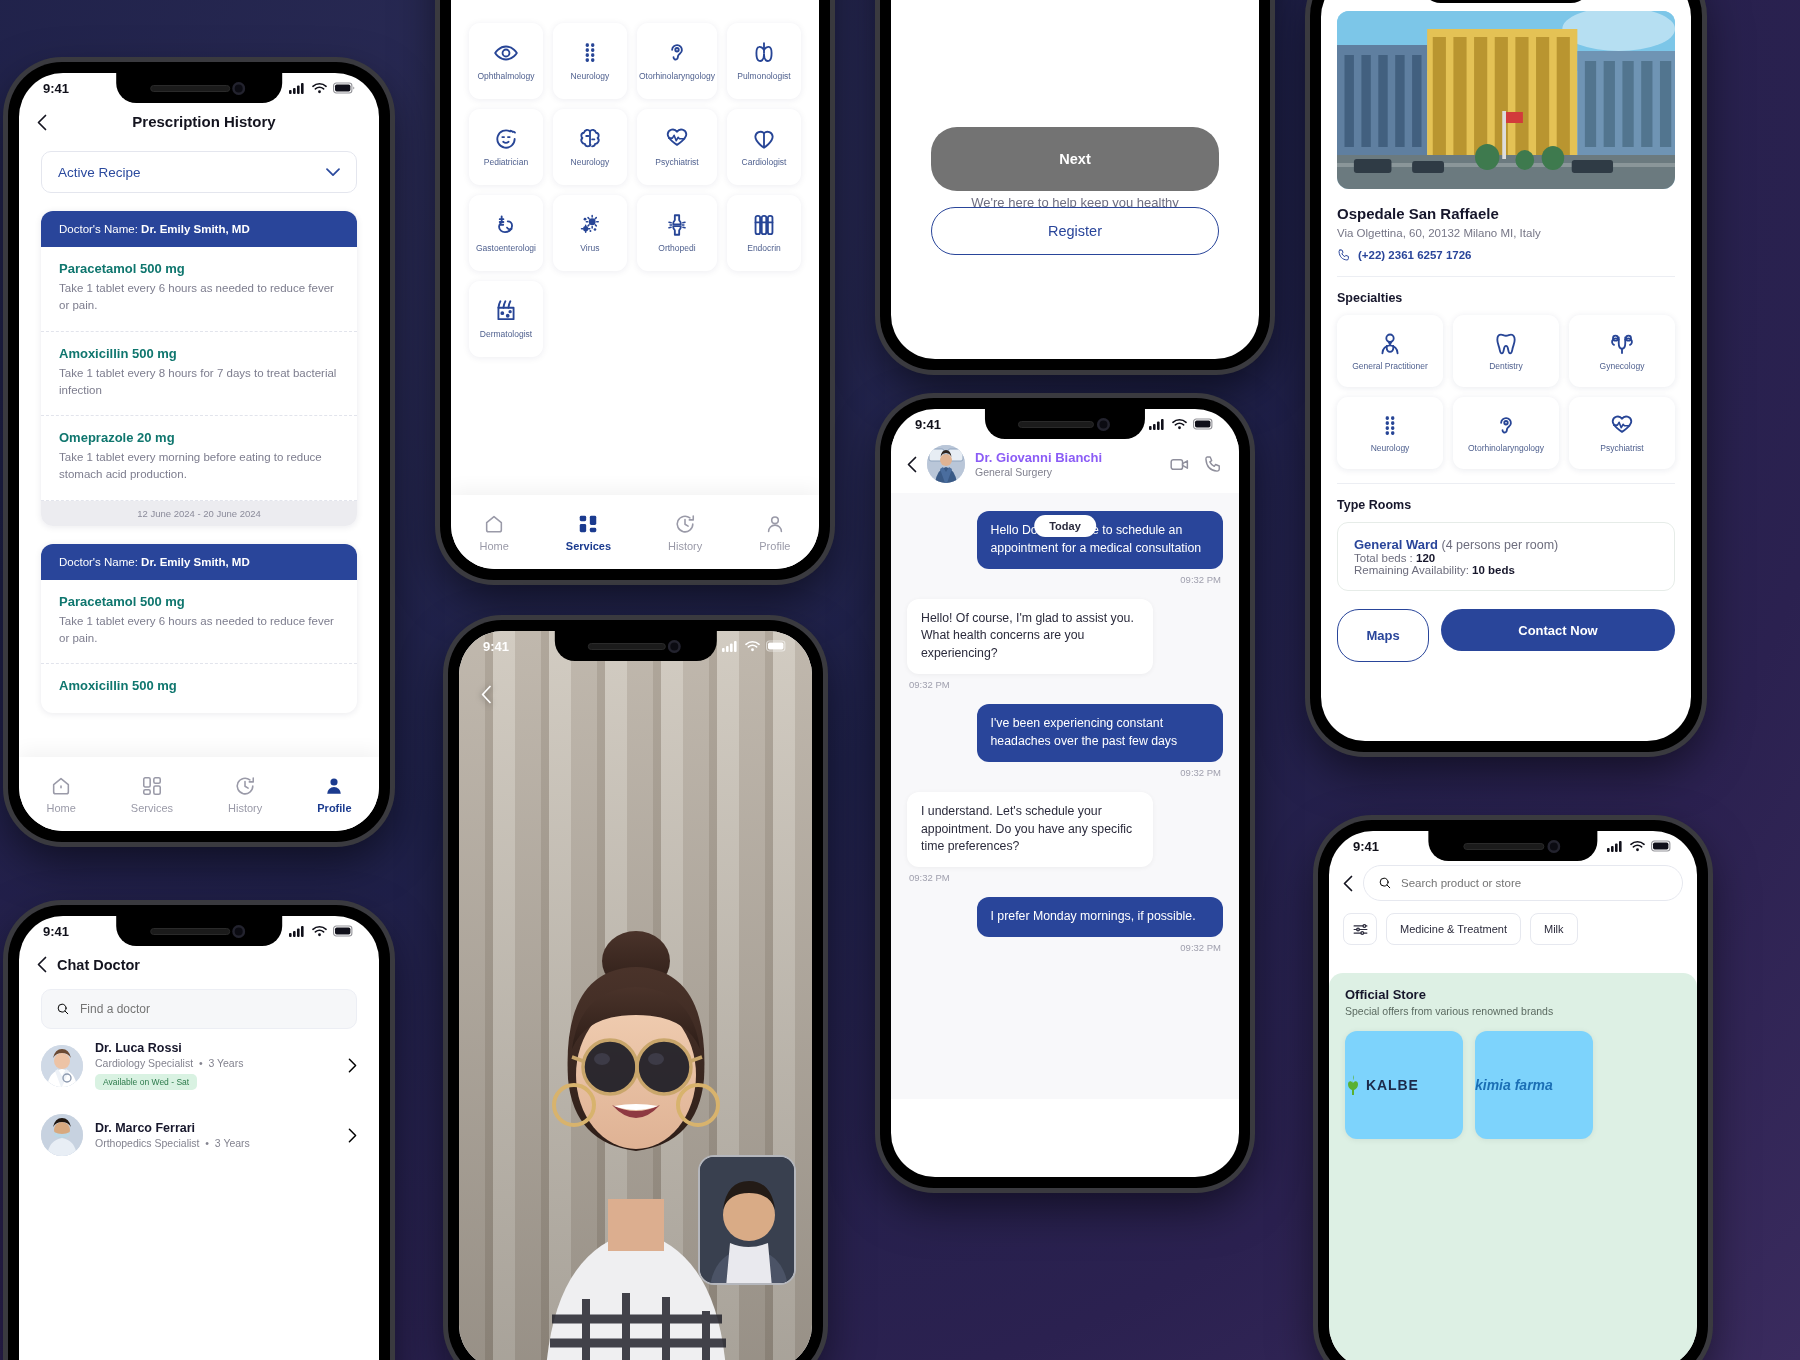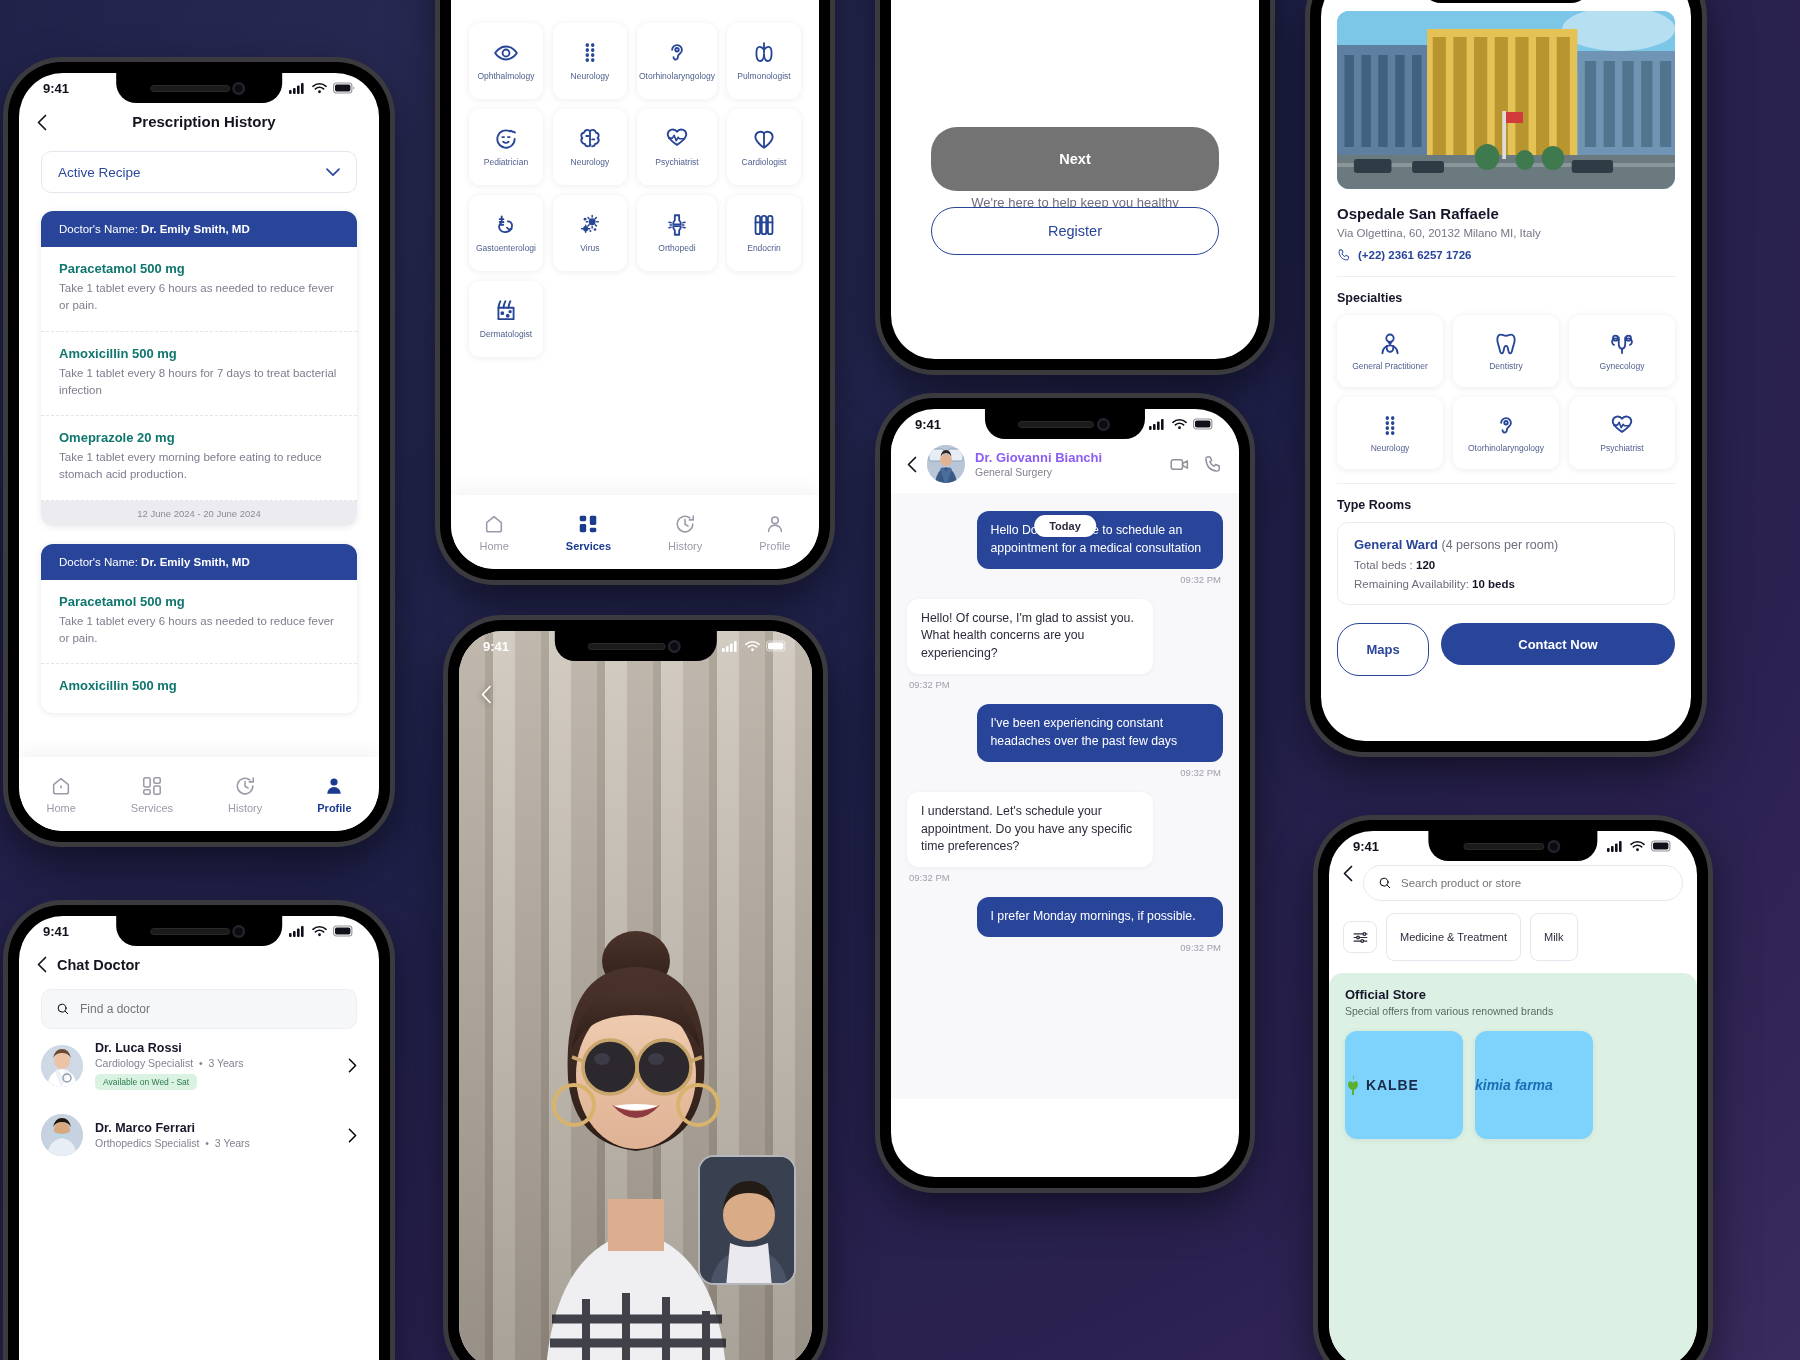--- a/index.html
+++ b/index.html
@@ -131,21 +131,21 @@
   .hr { height:1px; background:#eceef3; margin:14px 16px; }
   .sec-title { font-size:12.5px; font-weight:700; color:#16162b; margin:0 16px 10px; }
   .spec-grid { display:grid; grid-template-columns:repeat(3,1fr); gap:10px; padding:0 16px; }
   .spec { background:#fff; border-radius:11px; box-shadow:0 1px 7px rgba(25,30,80,.09);
           height:72px; display:flex; flex-direction:column; align-items:center; justify-content:center;
           gap:5px; color:#274596; cursor:pointer; }
   .spec span { font-size:8.5px; color:#50618f; text-align:center; line-height:1.15; }
   .room-card { margin:0 16px; border:1px solid #e6ece8; border-radius:11px; padding:14px 16px; }
   .room-t { font-size:12.5px; color:#6d6d7d; }
   .room-t b { color:#29459a; font-size:13px; }
-  .room-l { font-size:11.5px; color:#6d6d7d; margin-top:7px; }
+  .room-l { font-size:11.5px; color:#6d6d7d; }
   .room-l b { color:#16162b; }
   .hosp-actions { display:flex; gap:12px; margin:18px 16px 0; }
   .btn-ghost { flex:0 0 92px; height:53px; border-radius:22px; border:1.4px solid #29459a;
                color:#29459a; font-size:13px; font-weight:700;
                display:flex; align-items:center; justify-content:center; cursor:pointer; }
   .btn-fill { flex:1; height:42px; border-radius:22px; background:#29459a; color:#fff;
               font-size:13px; font-weight:700; display:flex; align-items:center;
               justify-content:center; cursor:pointer; }
 
   
@@ -156,29 +156,29 @@
                   color:#9a9aa8; flex:1; font-family:inherit; }
   .doc-row { display:flex; align-items:center; gap:12px; padding:12px 22px; cursor:pointer; }
   .doc-av { width:42px; height:42px; border-radius:50%; overflow:hidden; flex:none; background:#d7dde8; position:relative;}
   .doc-n { font-size:12.5px; font-weight:700; color:#16162b; }
   .doc-s { font-size:10.5px; color:#83838f; margin-top:2px; }
   .badge { display:inline-block; margin-top:5px; background:#d9f2e2; color:#2c7a4b;
            font-size:8.5px; padding:3px 8px; border-radius:5px; }
 
   
   #p8 { left:1318px; top:820px; width:390px; height:560px; }
-  .st-top { display:flex; align-items:flex-start; gap:10px; padding:4px 14px 0; }
+  .st-top { display:flex; align-items:center; gap:10px; padding:4px 14px 0; }
   .st-search { flex:1; height:36px; background:#fff; border:1px solid #e6e8ef; border-radius:18px;
                display:flex; align-items:center; gap:9px; padding:0 14px; }
   .st-search input { border:none; outline:none; background:transparent; font-size:11.5px;
                      color:#9a9aa8; flex:1; font-family:inherit; }
   .chips { display:flex; align-items:center; gap:9px; padding:12px 14px 0; }
   .filt-btn { width:34px; height:32px; border:1px solid #e6e8ef; border-radius:8px;
               display:flex; align-items:center; justify-content:center; color:#2b2b3c; flex:none; cursor:pointer; }
-  .chip { height:48px; border:1px solid #e6e8ef; border-radius:8px; background:#fff;
+  .chip { height:32px; border:1px solid #e6e8ef; border-radius:8px; background:#fff;
           display:flex; align-items:center; padding:0 13px; font-size:11px; color:#2b2b3c;
           white-space:nowrap; cursor:pointer; }
   .store-panel { margin:14px 0 0; background:#ddf0e4; border-radius:14px 14px 0 0; padding:14px 16px 0;
                  position:absolute; left:0; right:0; bottom:0; top:128px; }
   .sp-t { font-size:13px; font-weight:700; color:#16162b; }
   .sp-s { font-size:10.5px; color:#5c6b62; margin-top:3px; }
   .brands { display:flex; gap:12px; margin-top:14px; }
   .brand { width:118px; height:108px; background:#7dd3fc; border-radius:12px;
            display:flex; align-items:center; justify-content:flex-start; flex:none;
            box-shadow:0 1px 6px rgba(0,0,0,.07); cursor:pointer; }

